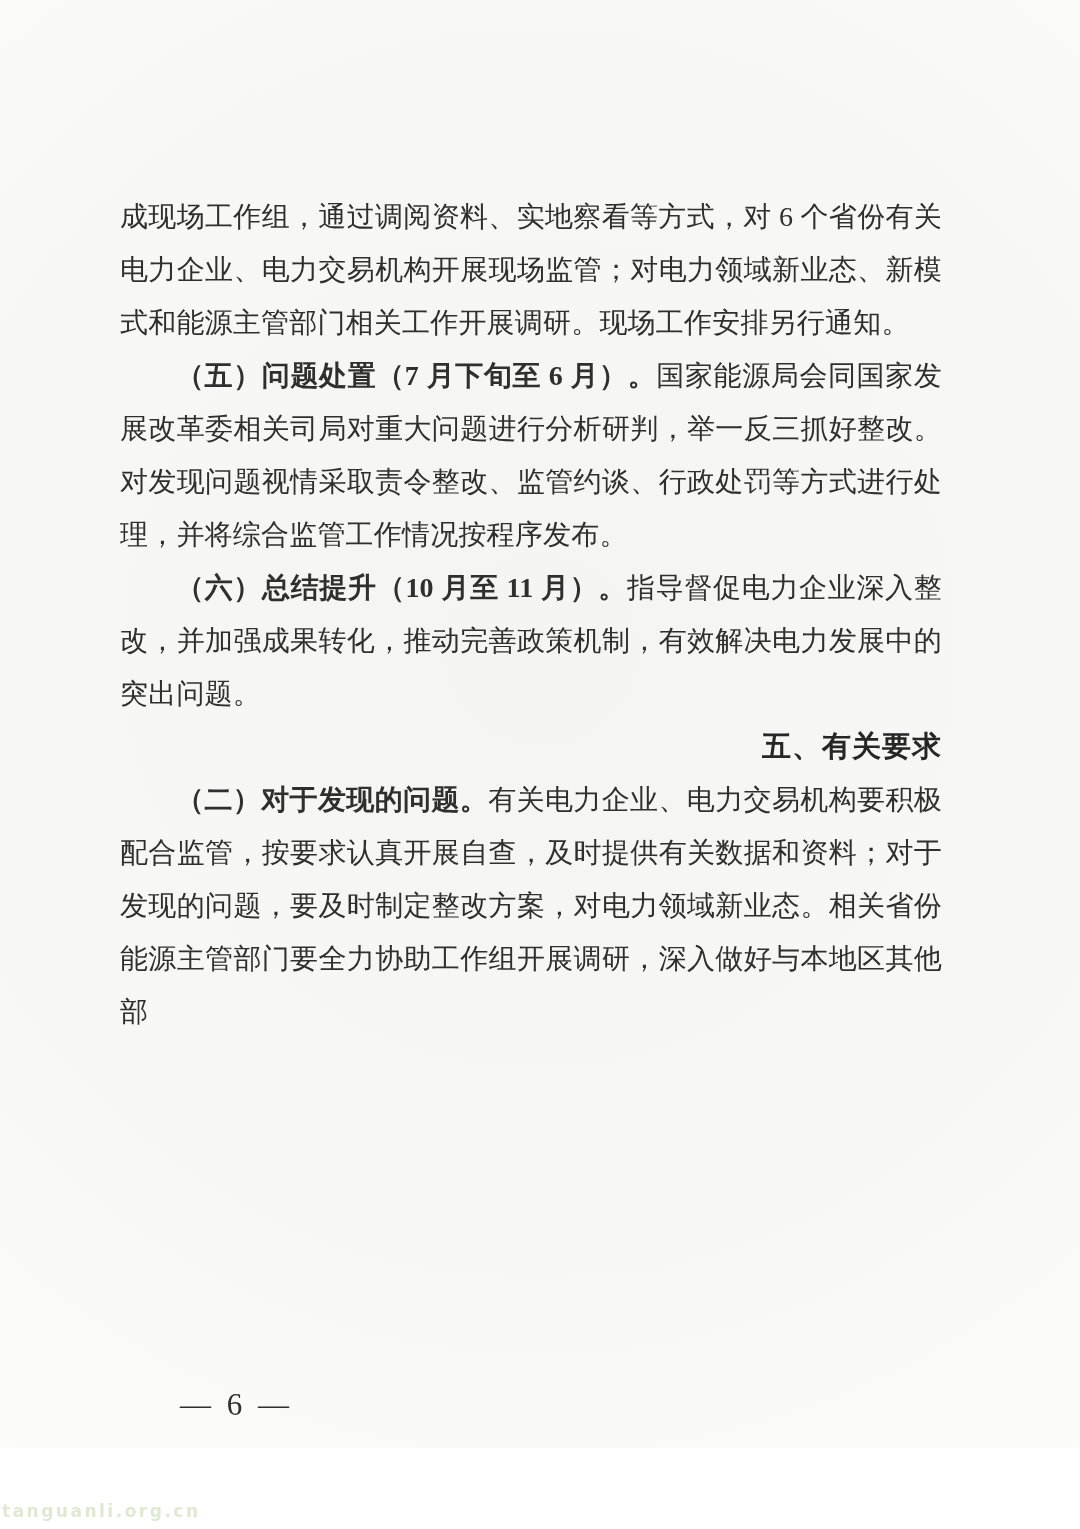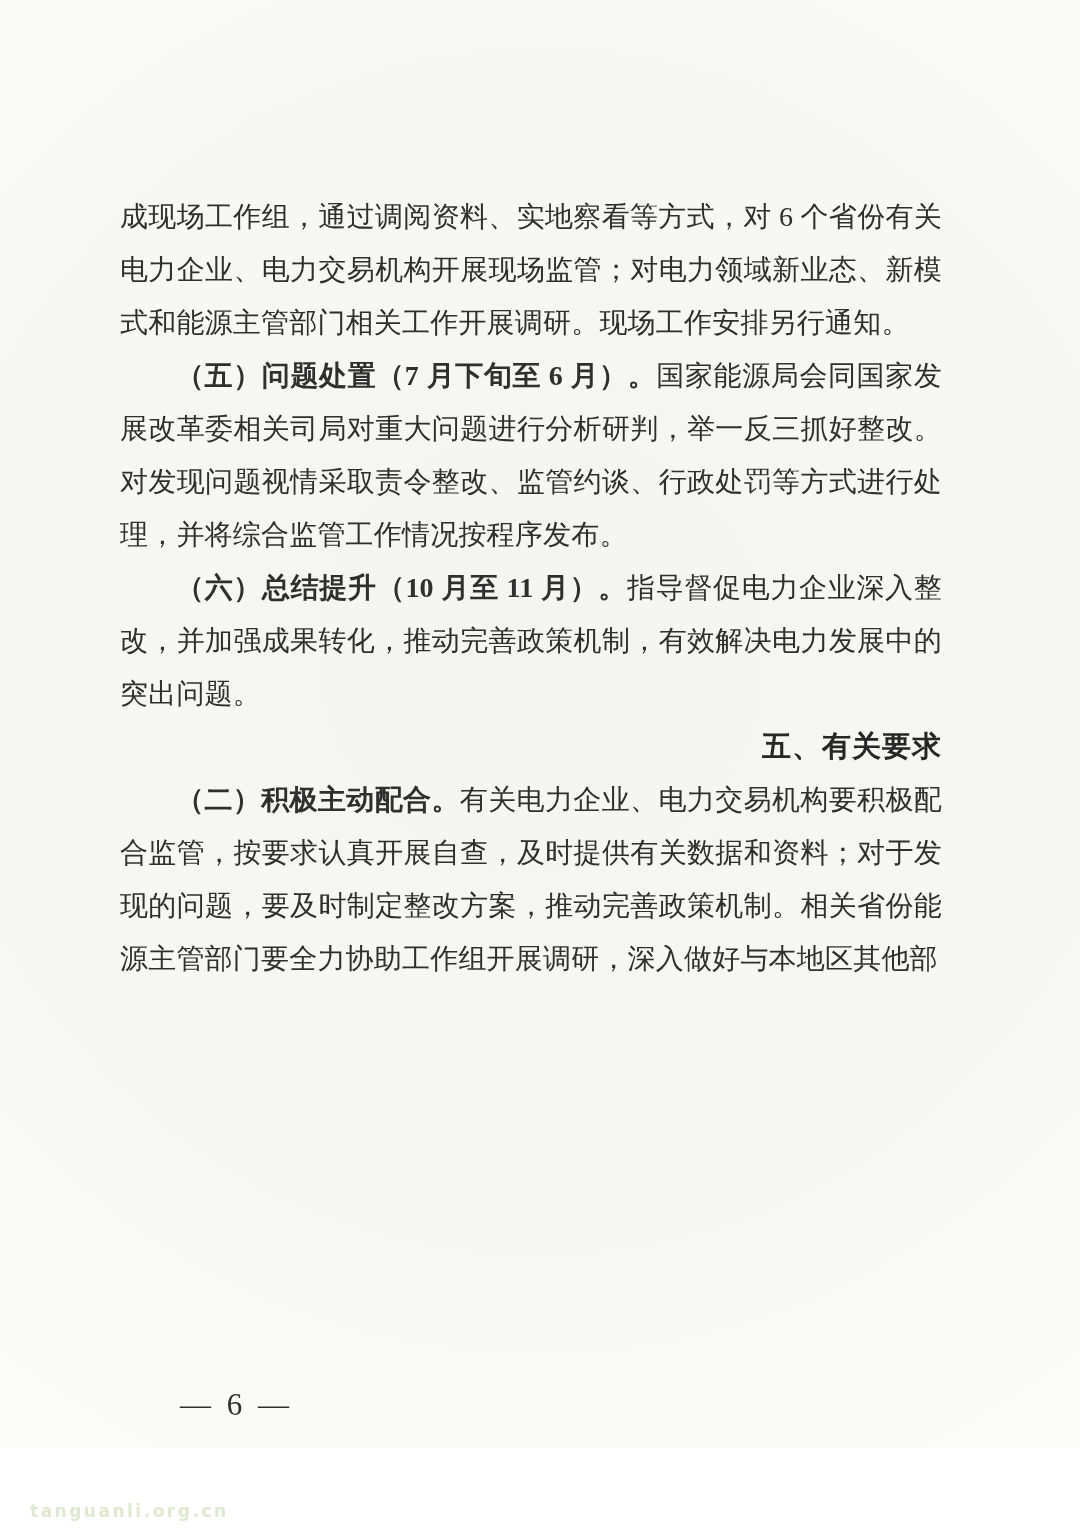--- a/index.html
+++ b/index.html
@@ -65,41 +65,40 @@
   }
   .watermark {
     position: absolute;
     left: 2px;
     top: 1501px;
     font-family: "DejaVu Sans", sans-serif;
     font-weight: 700;
     font-size: 17px;
     letter-spacing: 2.5px;
     color: #dfe9d2;
-    margin-left: 28px;
   }
 </style>
 </head>
 <body>
 
 <div class="page">
 
   <div class="content">
 
     <p class="para no-indent"><span>成现场工作组，通过调阅资料、实地察看等方式，对 6 个省份有关电力企业、电力交易机构开展现场监管；对电力领域新业态、新模式和能源主管部门相关工作开展调研。现场工作安排另行通知。</span></p>
 
 
     <p class="para"><span class="lead">（五）问题处置（7 月下旬至 6 月）。</span><span>国家能源局会同国家发展改革委相关司局对重大问题进行分析研判，举一反三抓好整改。对发现问题视情采取责令整改、监管约谈、行政处罚等方式进行处理，并将综合监管工作情况按程序发布。</span></p>
 
     <p class="para"><span class="lead">（六）总结提升（10 月至 11 月）。</span><span>指导督促电力企业深入整改，并加强成果转化，推动完善政策机制，有效解决电力发展中的突出问题。</span></p>
 
     <h2 class="section-heading">五、有关要求</h2>
 
 
-    <p class="para"><span class="lead">（二）积极主动配合。</span><span>有关电力企业、电力交易机构要积极配合监管，按要求认真开展自查，及时提供有关数据和资料；对于发现的问题，要及时制定整改方案，推动完善政策机制。相关省份能源主管部门要全力协助工作组开展调研，深入做好与本地区其他部</span></p>
+    <p class="para"><span class="lead">（二）对于发现的问题。</span><span>有关电力企业、电力交易机构要积极配合监管，按要求认真开展自查，及时提供有关数据和资料；对于发现的问题，要及时制定整改方案，对电力领域新业态。相关省份能源主管部门要全力协助工作组开展调研，深入做好与本地区其他部</span></p>
 
   </div>
 
   <div class="footer-pagenum">— 6 —</div>
 
   <div class="watermark">tanguanli.org.cn</div>
 
 </div>
 
 </body></html>

